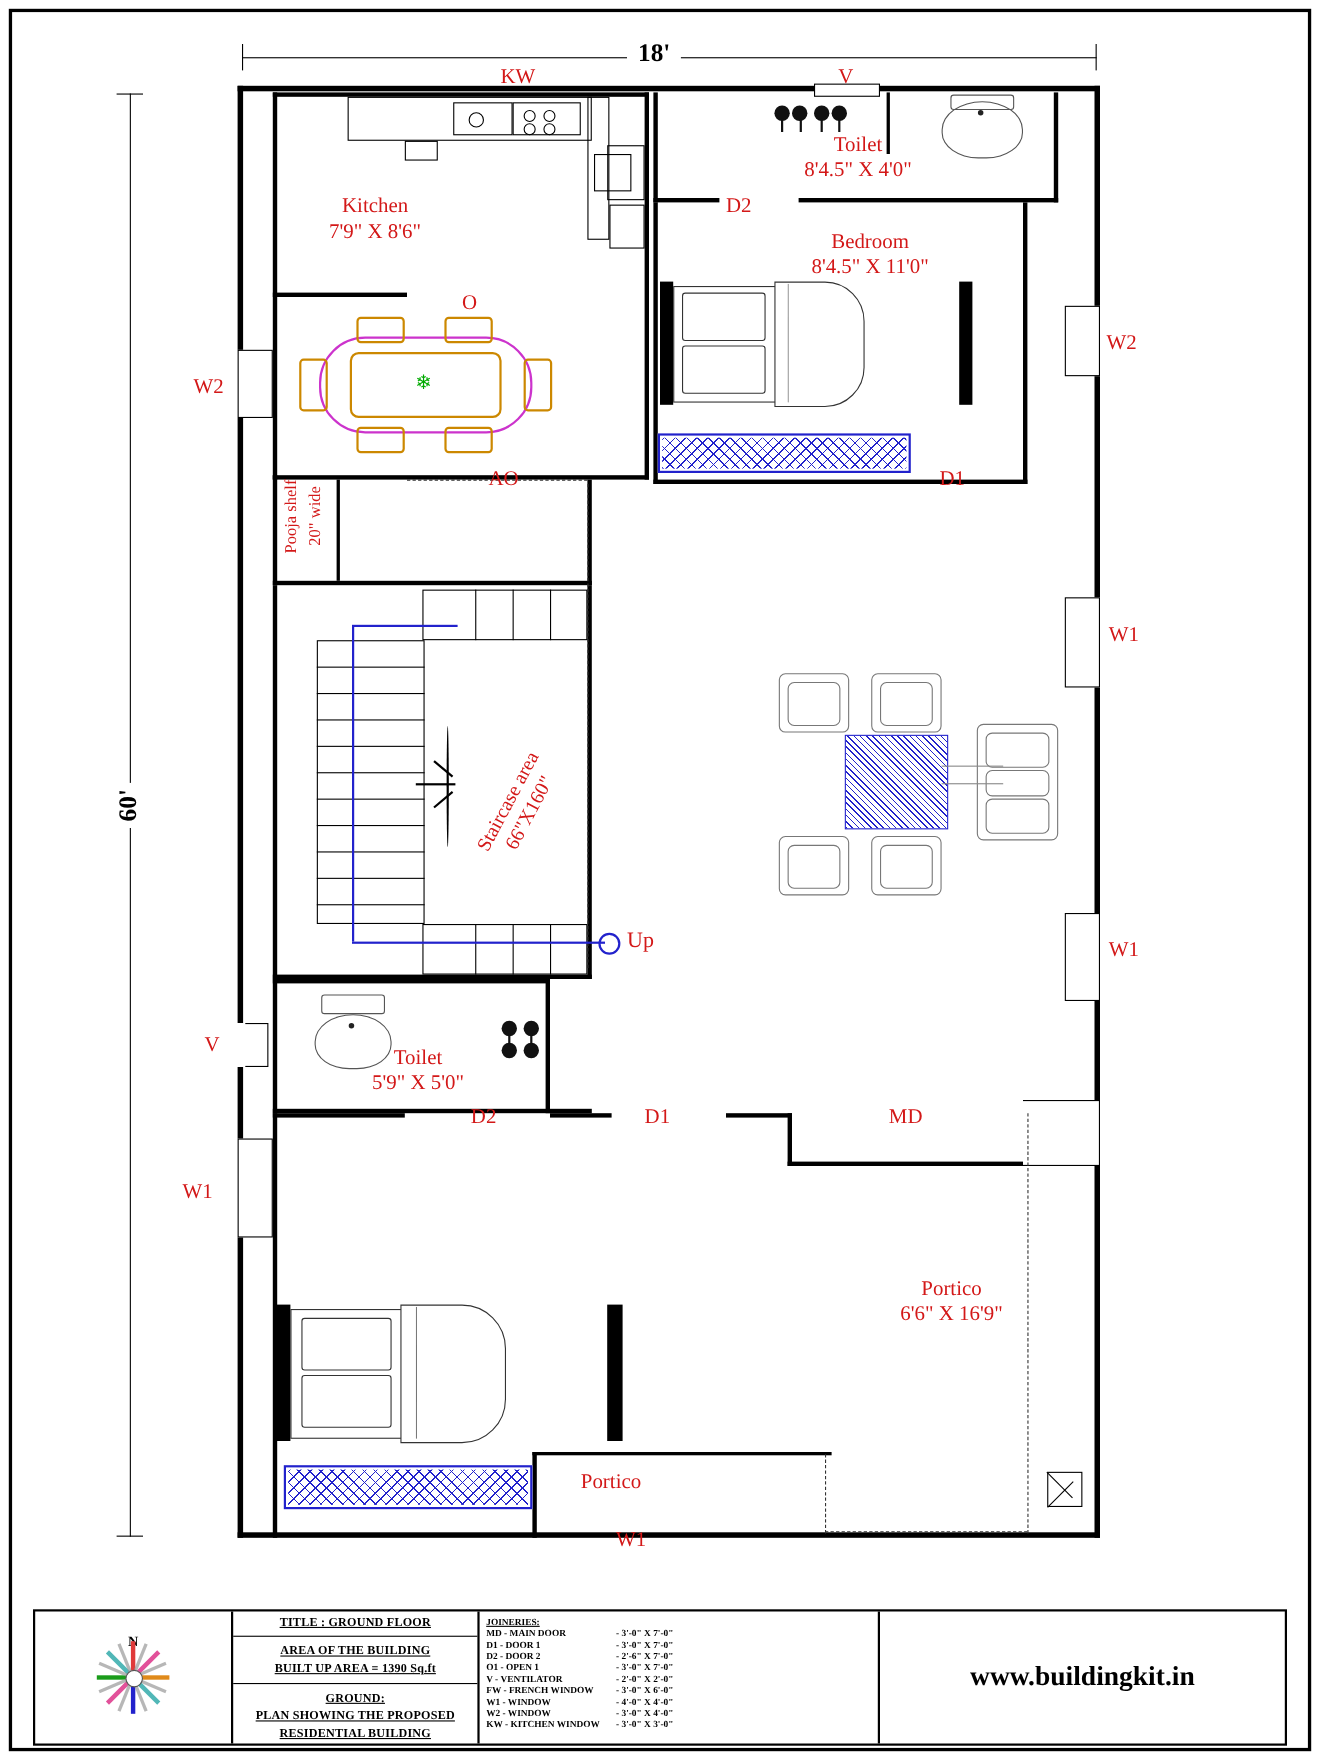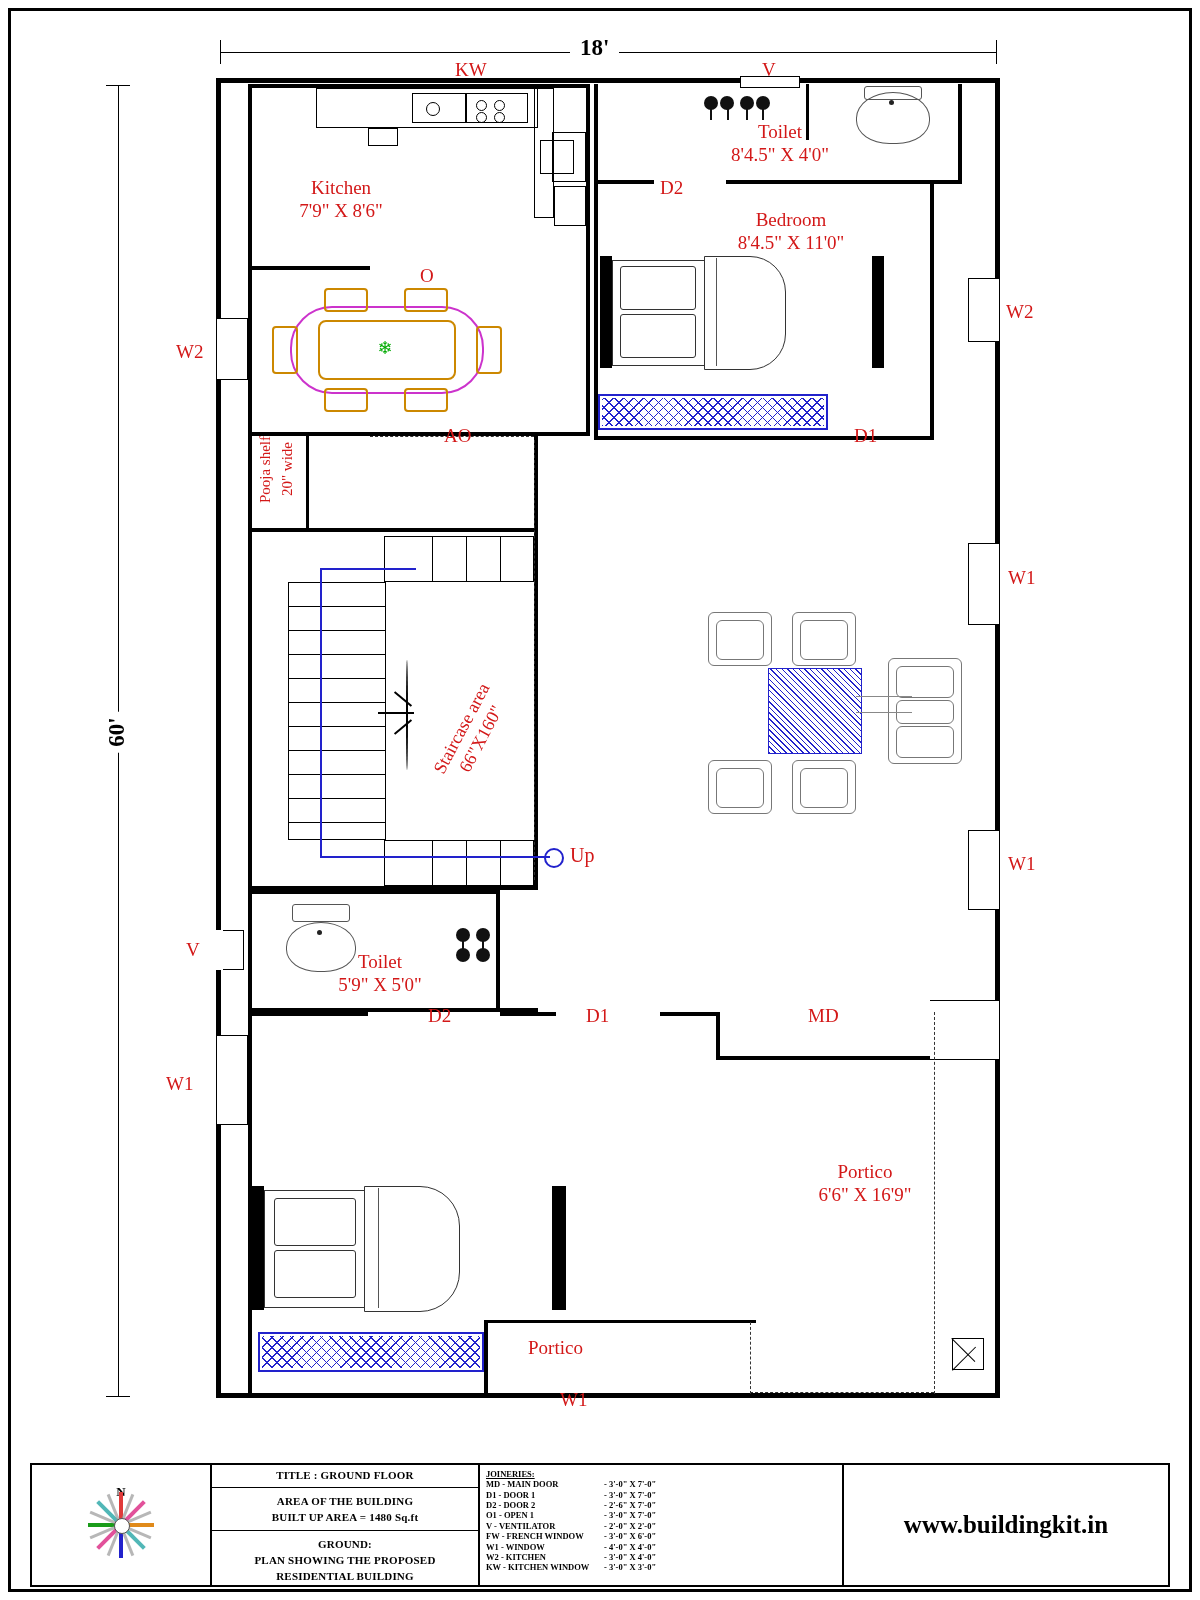--- a/index.html
+++ b/index.html
@@ -317,39 +317,39 @@
           <div style="position:absolute;left:31px;top:0;width:4px;height:66px;background:#d38;transform:rotate(45deg);opacity:.85;"></div>
           <div style="position:absolute;left:31px;top:0;width:4px;height:66px;background:#3aa;transform:rotate(-45deg);opacity:.85;"></div>
           <div style="position:absolute;left:31px;top:0;width:3px;height:66px;background:#999;transform:rotate(22deg);opacity:.7;"></div>
           <div style="position:absolute;left:31px;top:0;width:3px;height:66px;background:#999;transform:rotate(-22deg);opacity:.7;"></div>
           <div style="position:absolute;left:31px;top:0;width:3px;height:66px;background:#999;transform:rotate(67deg);opacity:.7;"></div>
           <div style="position:absolute;left:31px;top:0;width:3px;height:66px;background:#999;transform:rotate(-67deg);opacity:.7;"></div>
           <div style="position:absolute;left:26px;top:26px;width:14px;height:14px;background:#fff;border:1px solid #555;border-radius:50%;"></div>
         </div>
       </div>
     </div>
-    <div class="tbcell" style="width:268px;">
+    <div class="tbcell" style="width:224px;text-decoration:underline;">
       <div class="tb-t" style="border-bottom:1px solid #000;width:100%;padding:3px 0;">TITLE : GROUND FLOOR</div>
       <div class="tb-t" style="padding-top:6px;">AREA OF THE BUILDING</div>
-      <div class="tb-t" style="border-bottom:1px solid #000;width:100%;padding-bottom:4px;">BUILT UP AREA  = 1480 Sq.ft</div>
+      <div class="tb-t" style="border-bottom:1px solid #000;width:100%;padding-bottom:4px;">BUILT UP AREA  = 1390 Sq.ft</div>
       <div class="tb-t" style="padding-top:6px;">GROUND:</div>
       <div class="tb-t">PLAN SHOWING THE PROPOSED</div>
       <div class="tb-t">RESIDENTIAL BUILDING</div>
     </div>
     <div class="tbcell" style="width:364px;align-items:flex-start;justify-content:flex-start;padding-top:4px;">
       <div class="joins" style="text-decoration:underline;">JOINERIES:</div>
       <div class="joins">
         <div class="row"><span>MD   - MAIN DOOR</span><span>- 3'-0" X 7'-0"</span></div>
         <div class="row"><span>D1    - DOOR 1</span><span>- 3'-0" X 7'-0"</span></div>
         <div class="row"><span>D2    - DOOR 2</span><span>- 2'-6" X 7'-0"</span></div>
         <div class="row"><span>O1    - OPEN 1</span><span>- 3'-0" X 7'-0"</span></div>
         <div class="row"><span>V      - VENTILATOR</span><span>- 2'-0" X 2'-0"</span></div>
         <div class="row"><span>FW   - FRENCH WINDOW</span><span>- 3'-0" X 6'-0"</span></div>
         <div class="row"><span>W1   - WINDOW</span><span>- 4'-0" X 4'-0"</span></div>
-        <div class="row"><span>W2   - KITCHEN</span><span>- 3'-0" X 4'-0"</span></div>
+        <div class="row"><span>W2   - WINDOW</span><span>- 3'-0" X 4'-0"</span></div>
         <div class="row"><span>KW  - KITCHEN WINDOW</span><span>- 3'-0" X 3'-0"</span></div>
       </div>
     </div>
     <div class="tbcell" style="flex:1;">
       <div class="url">www.buildingkit.in</div>
     </div>
   </div>
 </div>
 
 </body></html>

